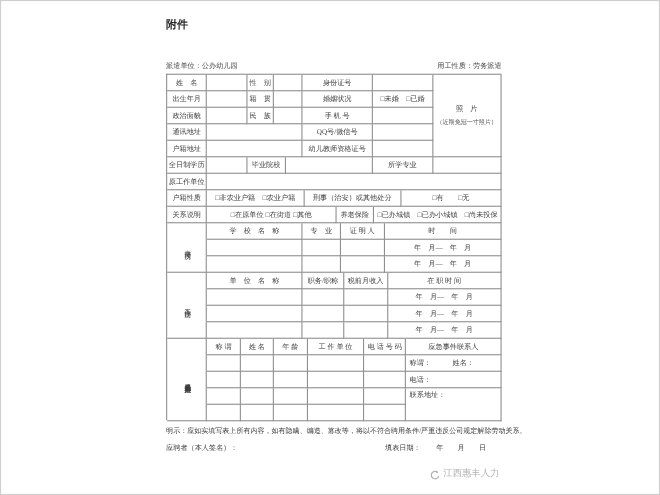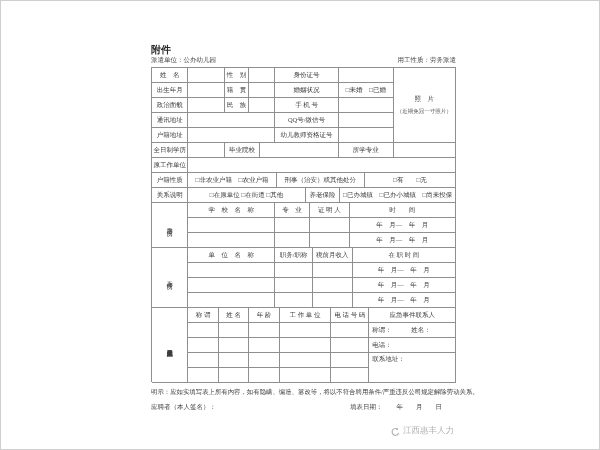--- a/index.html
+++ b/index.html
@@ -8,21 +8,21 @@
     font-family: "Liberation Serif", "DejaVu Serif", serif;
     background:#ffffff;
   }
   .stage {
     position:relative; width:600px; height:450px;
     background:#ffffff; border:1px solid #cfcfcf; overflow:hidden;
     color:#3d3d3d;
   }
   .attachment {
     position:absolute; left:150px; top:14px;
-    font-size:10px; font-weight:bold; color:#2b2b2b;margin-top:28px;
+    font-size:10px; font-weight:bold; color:#2b2b2b;
   }
   .title {
     position:absolute; left:128px; top:34px; width:344px;
     text-align:center; font-size:14px; font-weight:bold; color:#222;
     letter-spacing:1px; white-space:nowrap;
   }
   .meta {
     position:absolute; left:150px; top:55px; width:305px;
     display:flex; justify-content:space-between;
     font-size:6.5px; color:#444;

